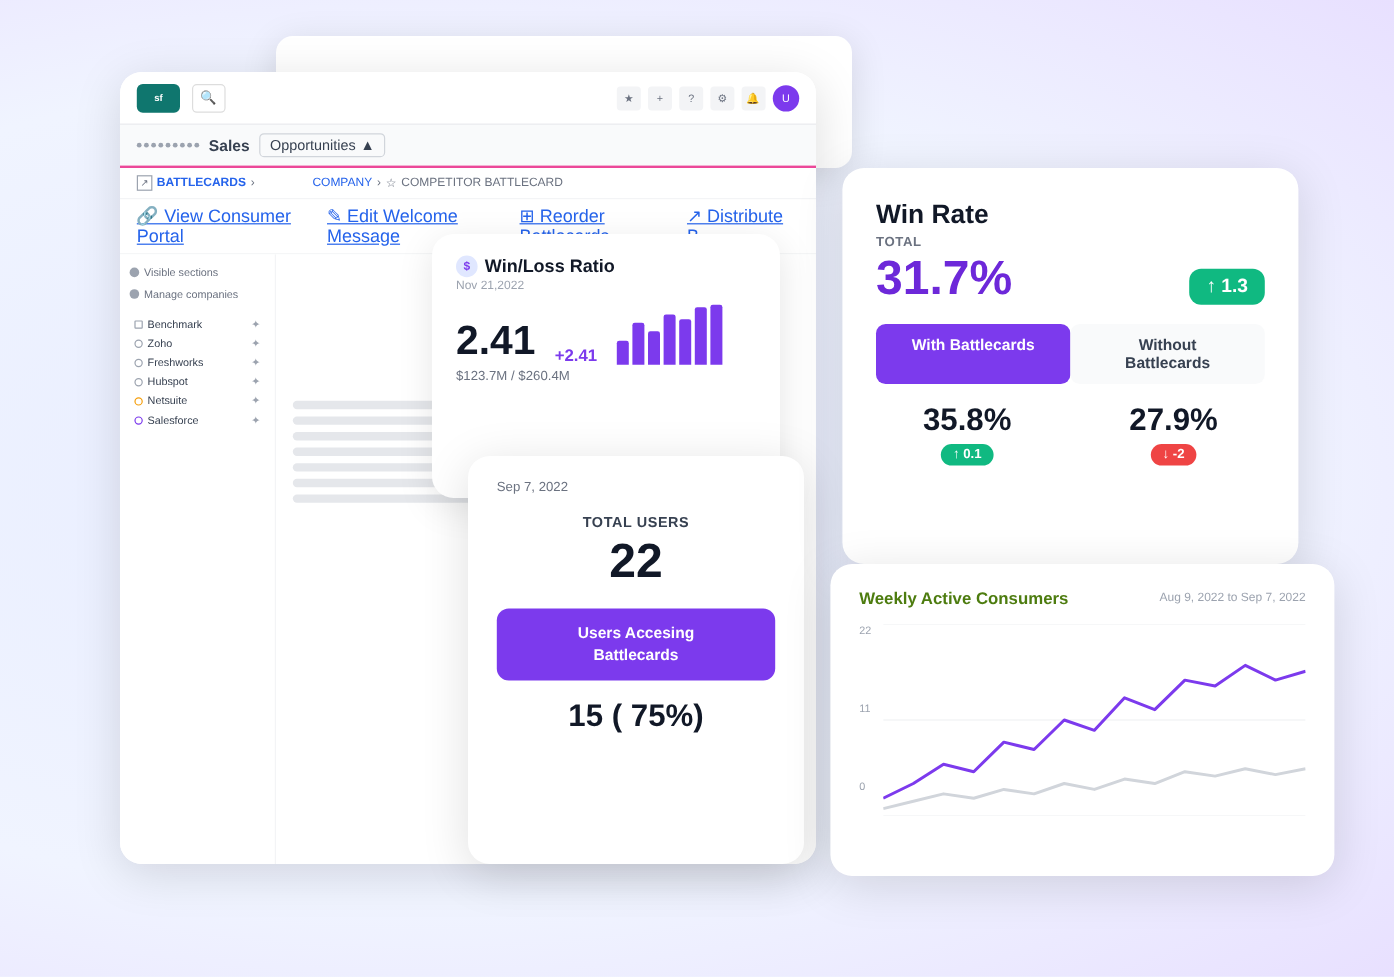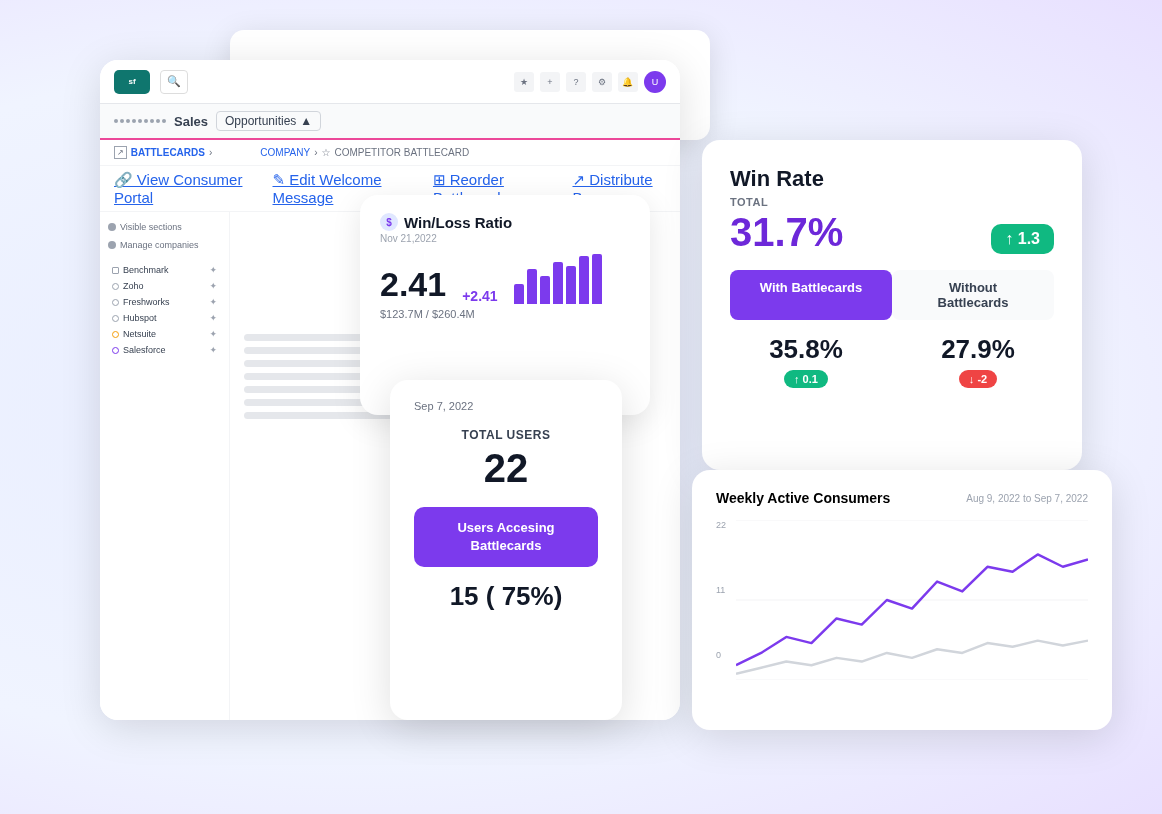--- a/index.html
+++ b/index.html
@@ -101,21 +101,21 @@
       box-shadow: 0 8px 40px rgba(0,0,0,0.13);
       padding: 20px 24px;
       overflow: hidden;
     }
 
     
     .card-users {
       position: absolute;
       left: 390px;
       top: 380px;
-      width: 232px;
+      width: 280px;
       height: 340px;
       background: #fff;
       border-radius: 18px;
       box-shadow: 0 8px 40px rgba(0,0,0,0.13);
       padding: 20px 24px;
     }
 
     
     .card-winloss {
       position: absolute;
@@ -472,21 +472,21 @@
     
     .weekly-header {
       display: flex;
       align-items: center;
       justify-content: space-between;
       margin-bottom: 14px;
     }
     .weekly-title {
       font-size: 14px;
       font-weight: 600;
-      color: #000000;
+      color: #4d7c0f;
     }
     .weekly-date-range {
       font-size: 10px;
       color: #9ca3af;
     }
     .weekly-body {
       display: flex;
       gap: 16px;
     }
     .active-consumers-mini {

